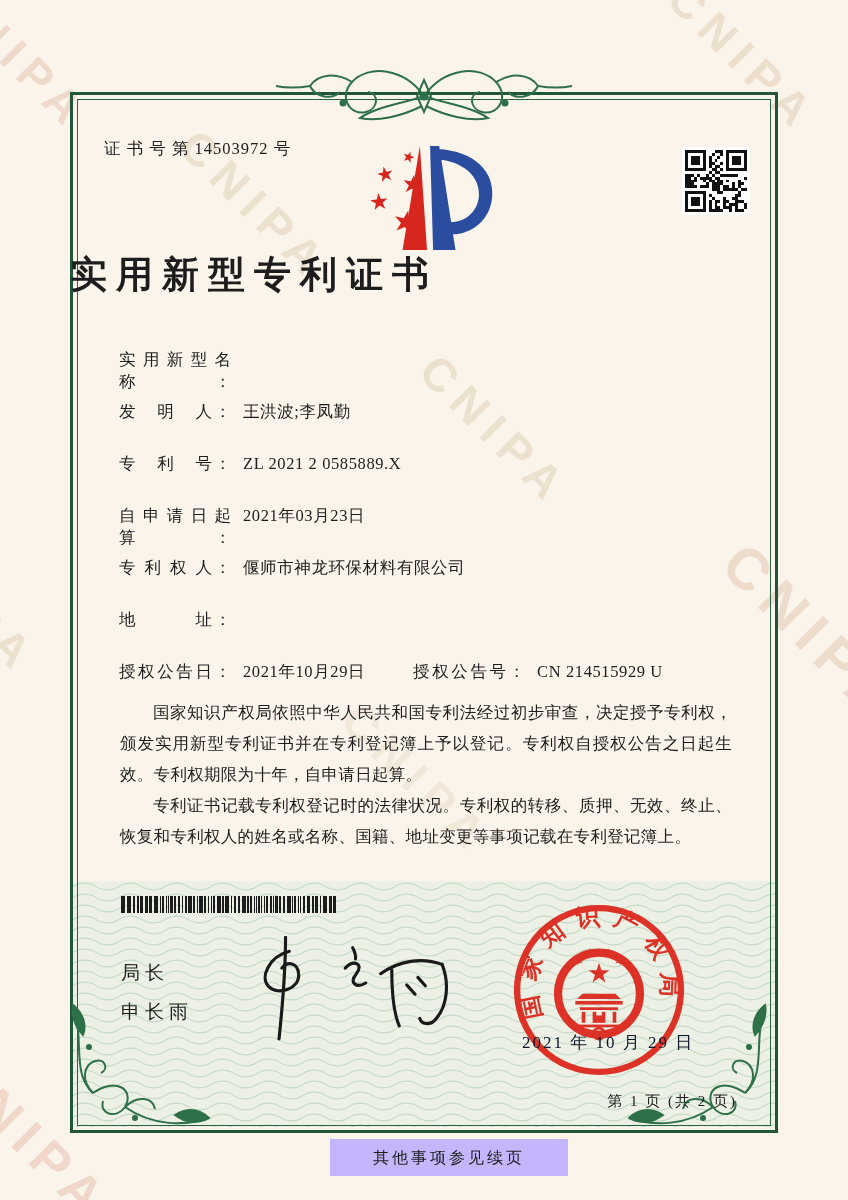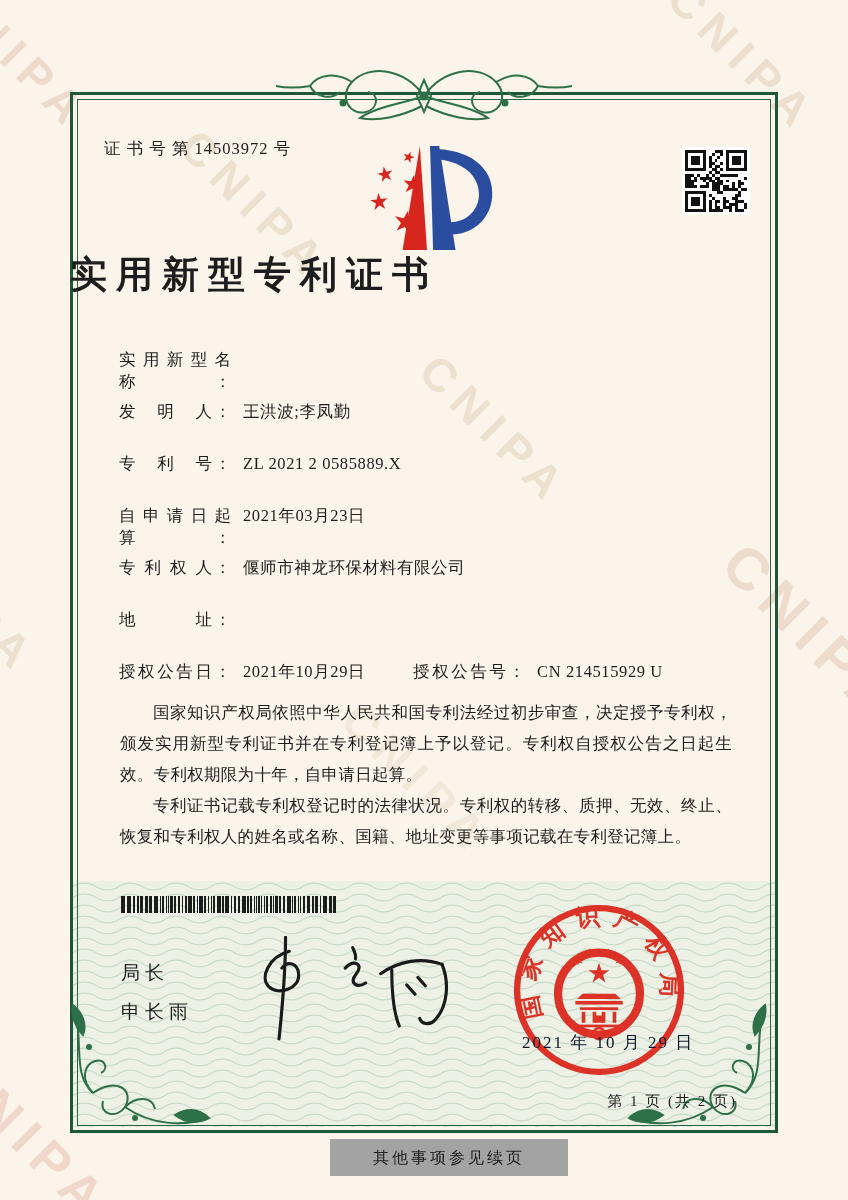--- a/index.html
+++ b/index.html
@@ -33,21 +33,21 @@
          text-align:justify;letter-spacing:0.3px;z-index:4;}
   .paras p{margin:0;text-indent:2em;}
   .barcode{position:absolute;left:121px;top:896px;z-index:4;}
   .chief-title{position:absolute;left:121px;top:960px;font-size:19px;letter-spacing:5px;z-index:4;}
   .chief-name{position:absolute;left:121px;top:999px;font-size:19px;letter-spacing:5px;z-index:4;}
   .signature{position:absolute;left:252px;top:936px;z-index:4;}
   .seal{position:absolute;left:508px;top:899px;z-index:5;opacity:0.93;}
   .seal-date{position:absolute;left:522px;top:1031px;font-size:17px;letter-spacing:2px;color:#0f172a;z-index:6;}
   .page-ind{position:absolute;left:70px;top:1092px;width:667px;text-align:right;font-size:15px;
             letter-spacing:2px;z-index:4;}
-  .cont-note{position:absolute;left:330px;top:1139px;width:238px;height:37px;background:#a3a3a3;
+  .cont-note{position:absolute;left:330px;top:1139px;width:238px;height:37px;background:#c4b5fd;
              text-align:center;line-height:37px;font-size:16px;letter-spacing:3px;z-index:4;}
 </style>
 </head>
 <body>
 
 <div class="page">
 
   <div class="wm" style="left:-80px;top:28px;color:rgba(221,178,158,0.40);">CNIPA</div>
   <div class="wm" style="left:648px;top:30px;color:rgba(213,190,160,0.38);">CNIPA</div>
   <div class="wm" style="left:160px;top:178px;color:rgba(216,196,168,0.42);">CNIPA</div>

